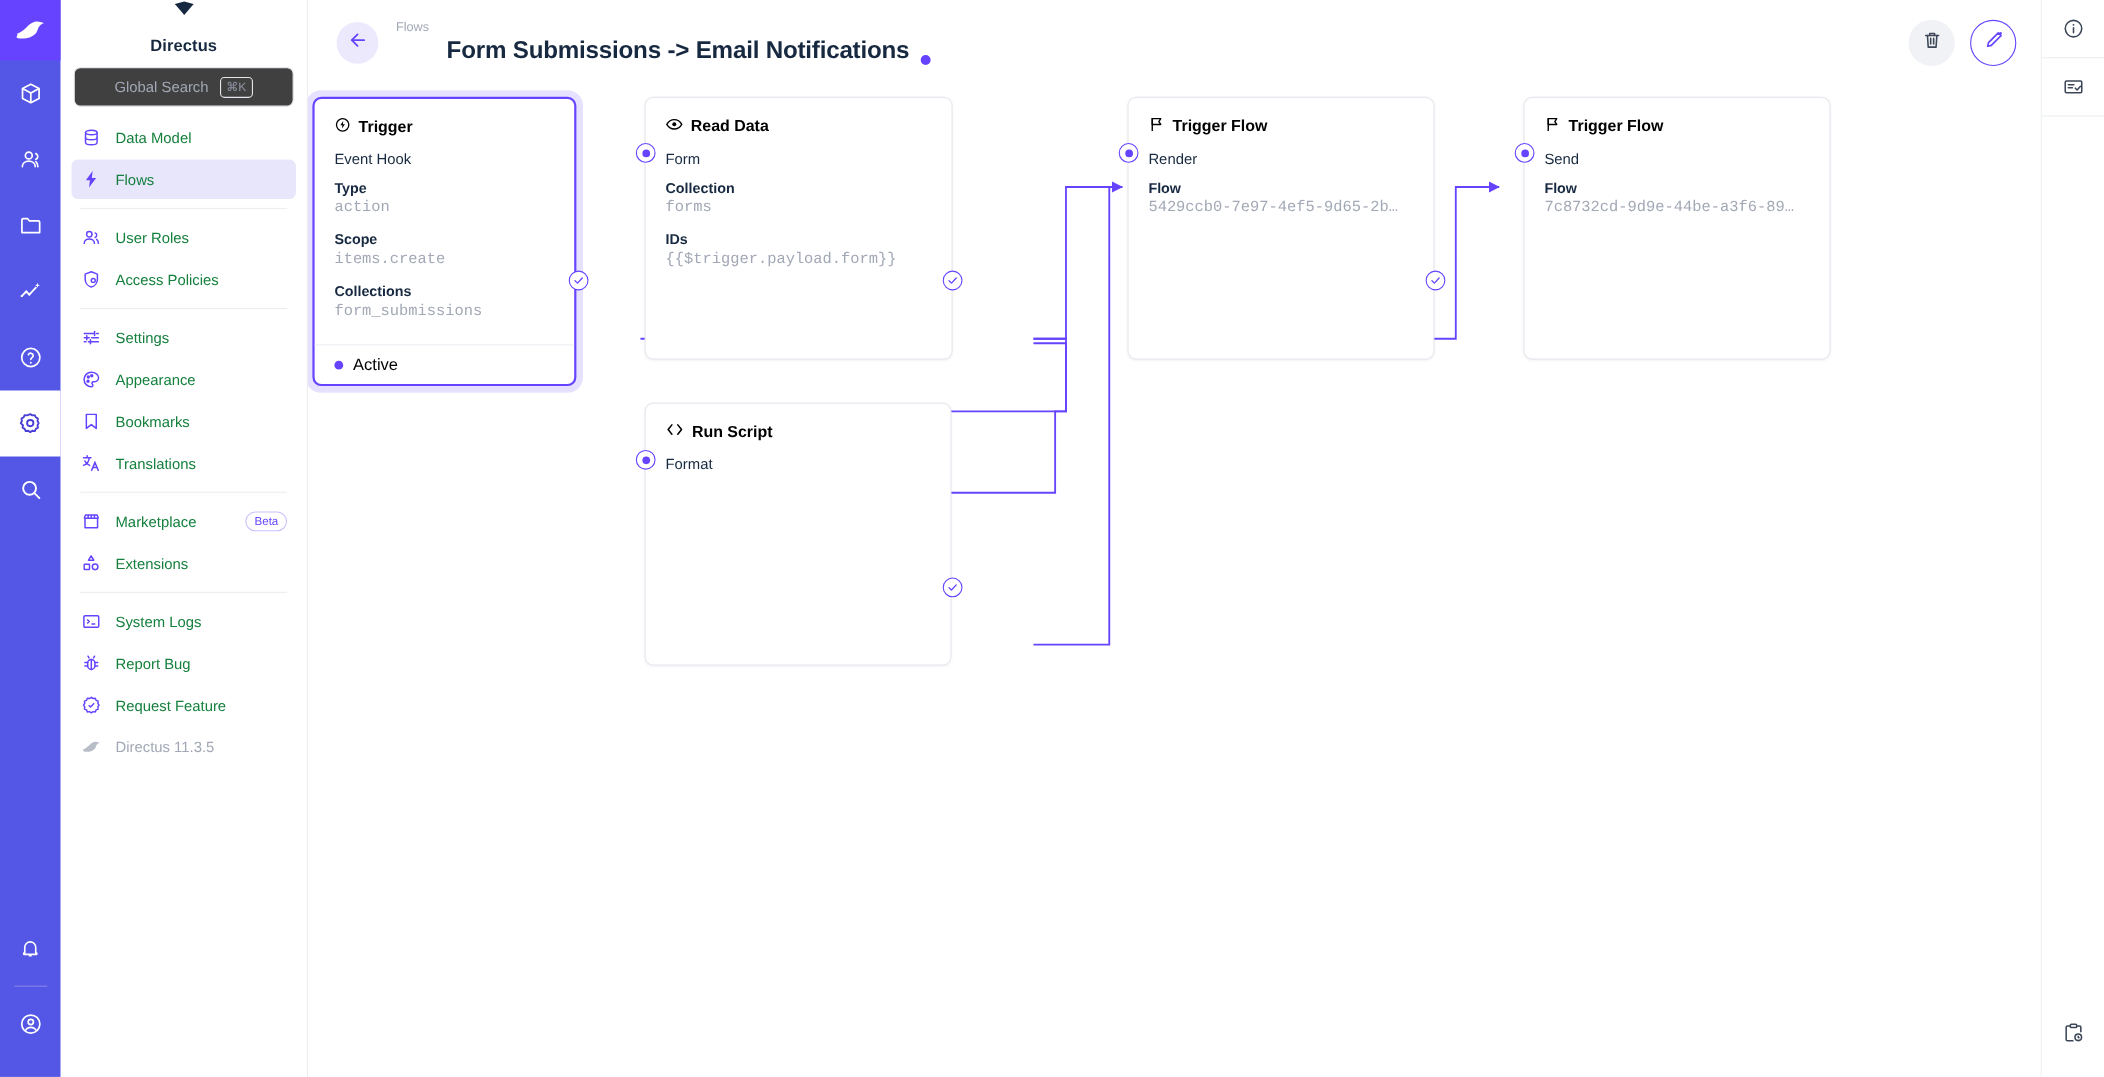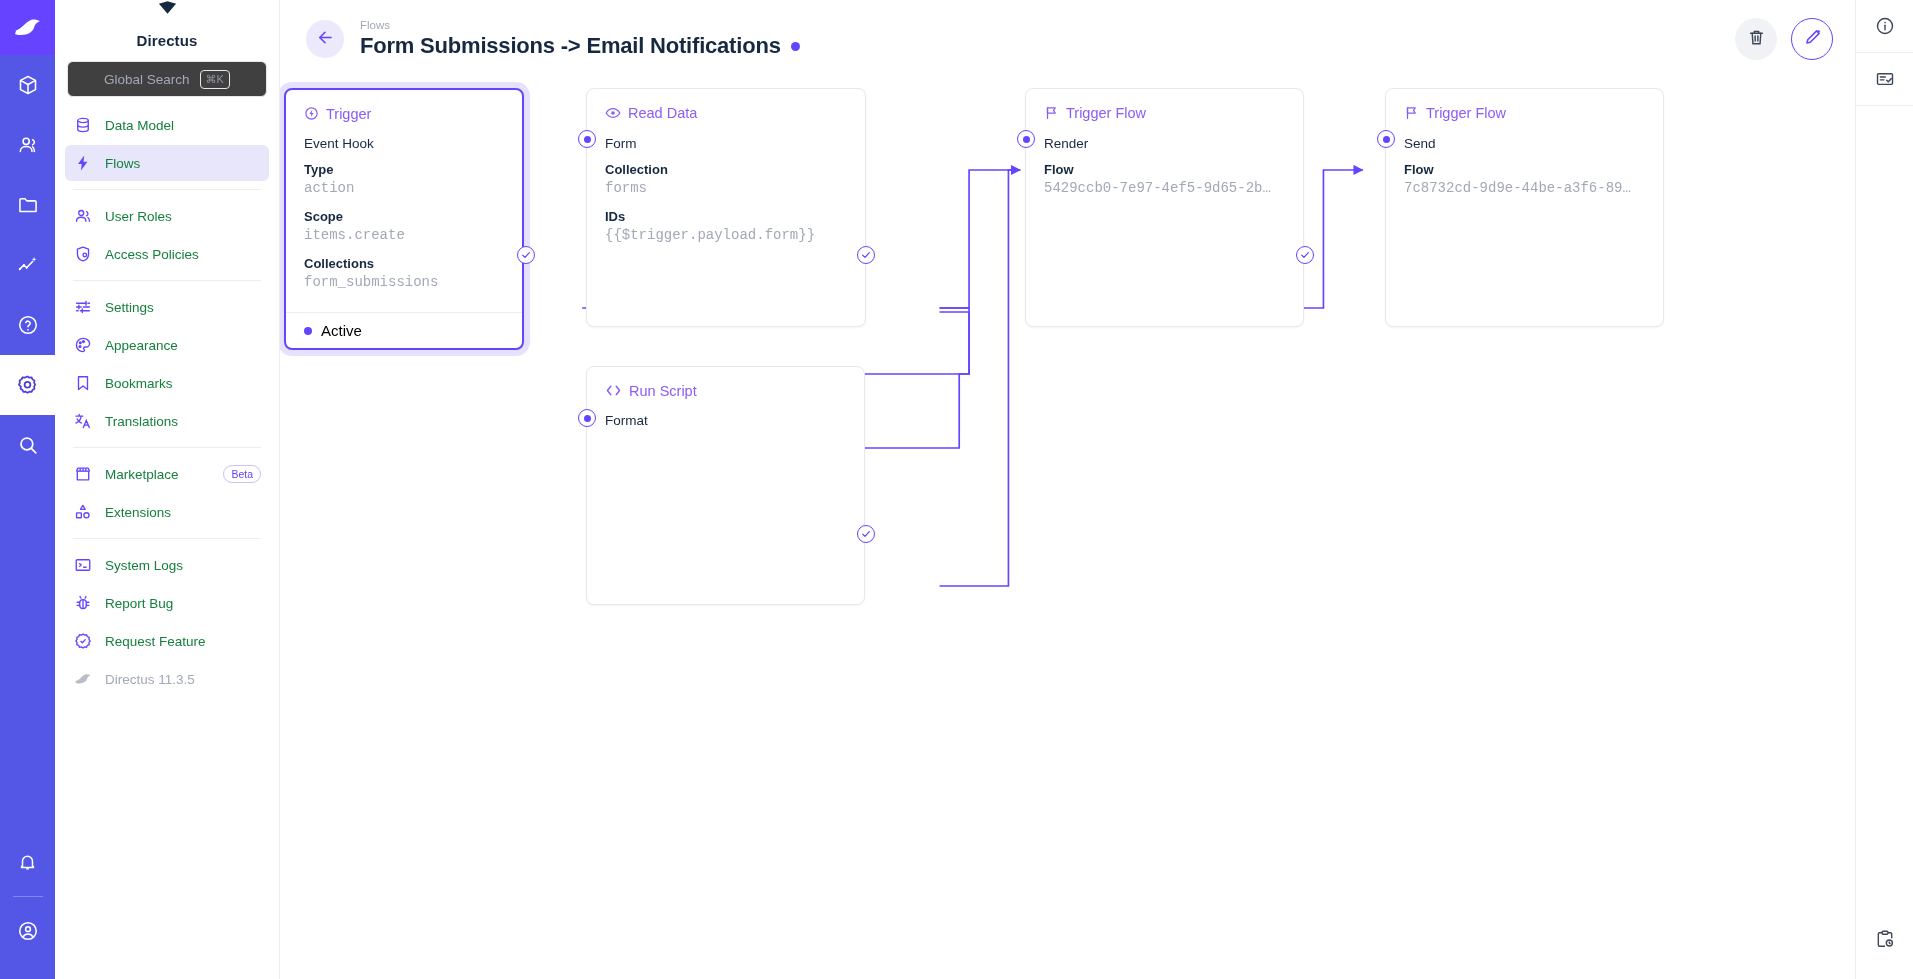--- a/index.html
+++ b/index.html
@@ -80,21 +80,21 @@
     padding: 0 22px 0 26px; position: relative; z-index: 5;
   }
   .back-btn {
     width: 38px; height: 38px; border-radius: 50%;
     background: #ece9fd; color: #6644ff;
     display: flex; align-items: center; justify-content: center;
     cursor: pointer; flex: 0 0 38px; margin-right: 16px;
   }
   .title-col { display: flex; flex-direction: column; justify-content: center; }
   .breadcrumb { font-size: 11.5px; color: #a2a8b5; margin-bottom: 2px; }
-  .title-row { display: flex; align-items: center; gap: 10px; }
+  .title-row { display: flex; align-items: flex-end; gap: 10px; margin-left: 46px; }
   .page-title { font-size: 22px; font-weight: 700; color: #172940; letter-spacing: -.2px; }
   .title-dot { width: 9px; height: 9px; border-radius: 50%; background: #6644ff; }
   .topbar-actions { margin-left: auto; display: flex; align-items: center; gap: 14px; }
   .round-btn {
     width: 42px; height: 42px; border-radius: 50%;
     display: flex; align-items: center; justify-content: center; cursor: pointer;
   }
   .round-btn.grey { background: #f0f2f5; color: #3c4758; }
   .round-btn.outline { background: #ffffff; border: 1.5px solid #6644ff; color: #6644ff; }
 
@@ -107,22 +107,22 @@
     border: 1px solid #e6e8ed; border-radius: 8px;
     box-shadow: 0 1px 2px rgba(23,41,64,.05);
   }
   .node.trigger {
     border: 2px solid #6644ff;
     box-shadow: 0 0 0 6px rgba(102,68,255,.16);
     border-radius: 8px;
   }
   .node-body { padding: 16px 18px 10px 18px; }
   .node-head {
-    display: flex; gap: 7px;
-    color: #8b5cf6; font-size: 14.5px; font-weight: 400; margin-bottom: 12px;
+    display: flex; align-items: center; gap: 7px;
+    color: #000000; font-size: 14.5px; font-weight: 700; margin-bottom: 12px;
   }
   .node-sub { font-size: 13.5px; color: #172940; margin-bottom: 10px; }
   .kv { margin-bottom: 10px; }
   .kv-k { font-size: 13px; font-weight: 700; color: #172940; line-height: 18px; }
   .kv-v { font-size: 14px; color: #a2a8b5; font-family: "Liberation Mono", monospace; line-height: 19px;
           white-space: nowrap; overflow: hidden; text-overflow: ellipsis; }
   .node-foot {
     border-top: 1px solid #eceef2; padding: 9px 18px;
     display: flex; align-items: center; gap: 9px;
   }

